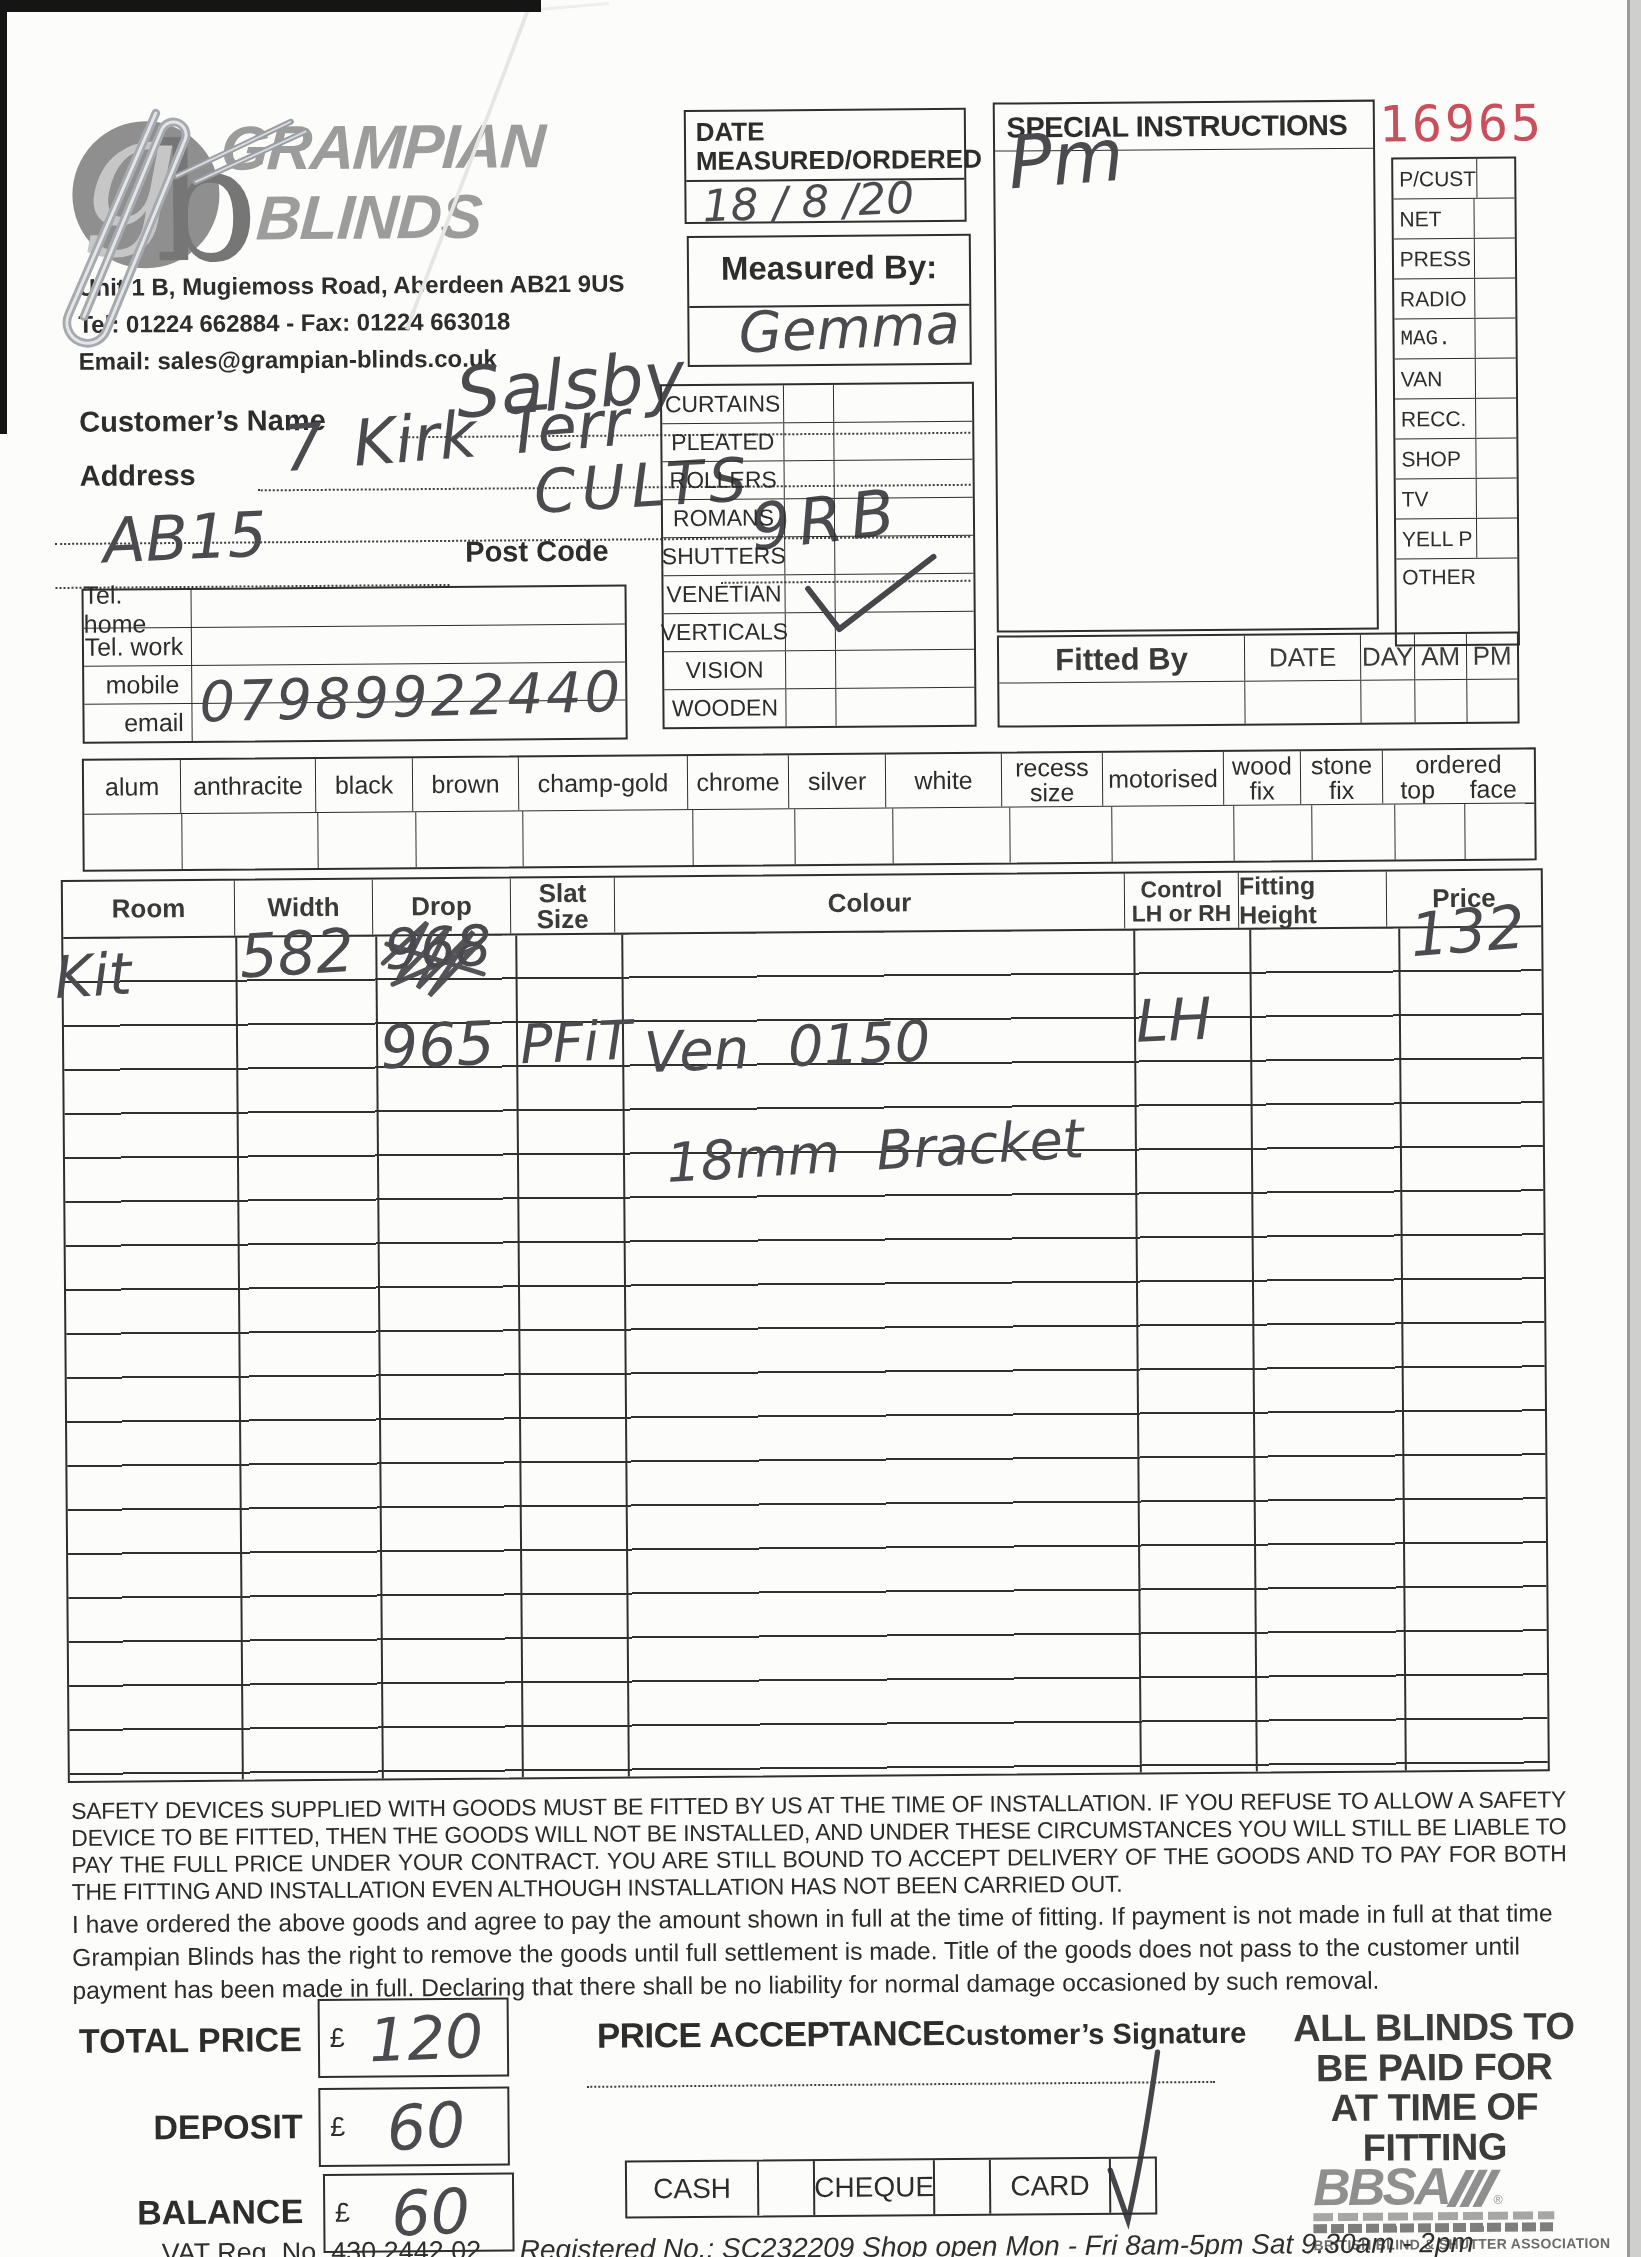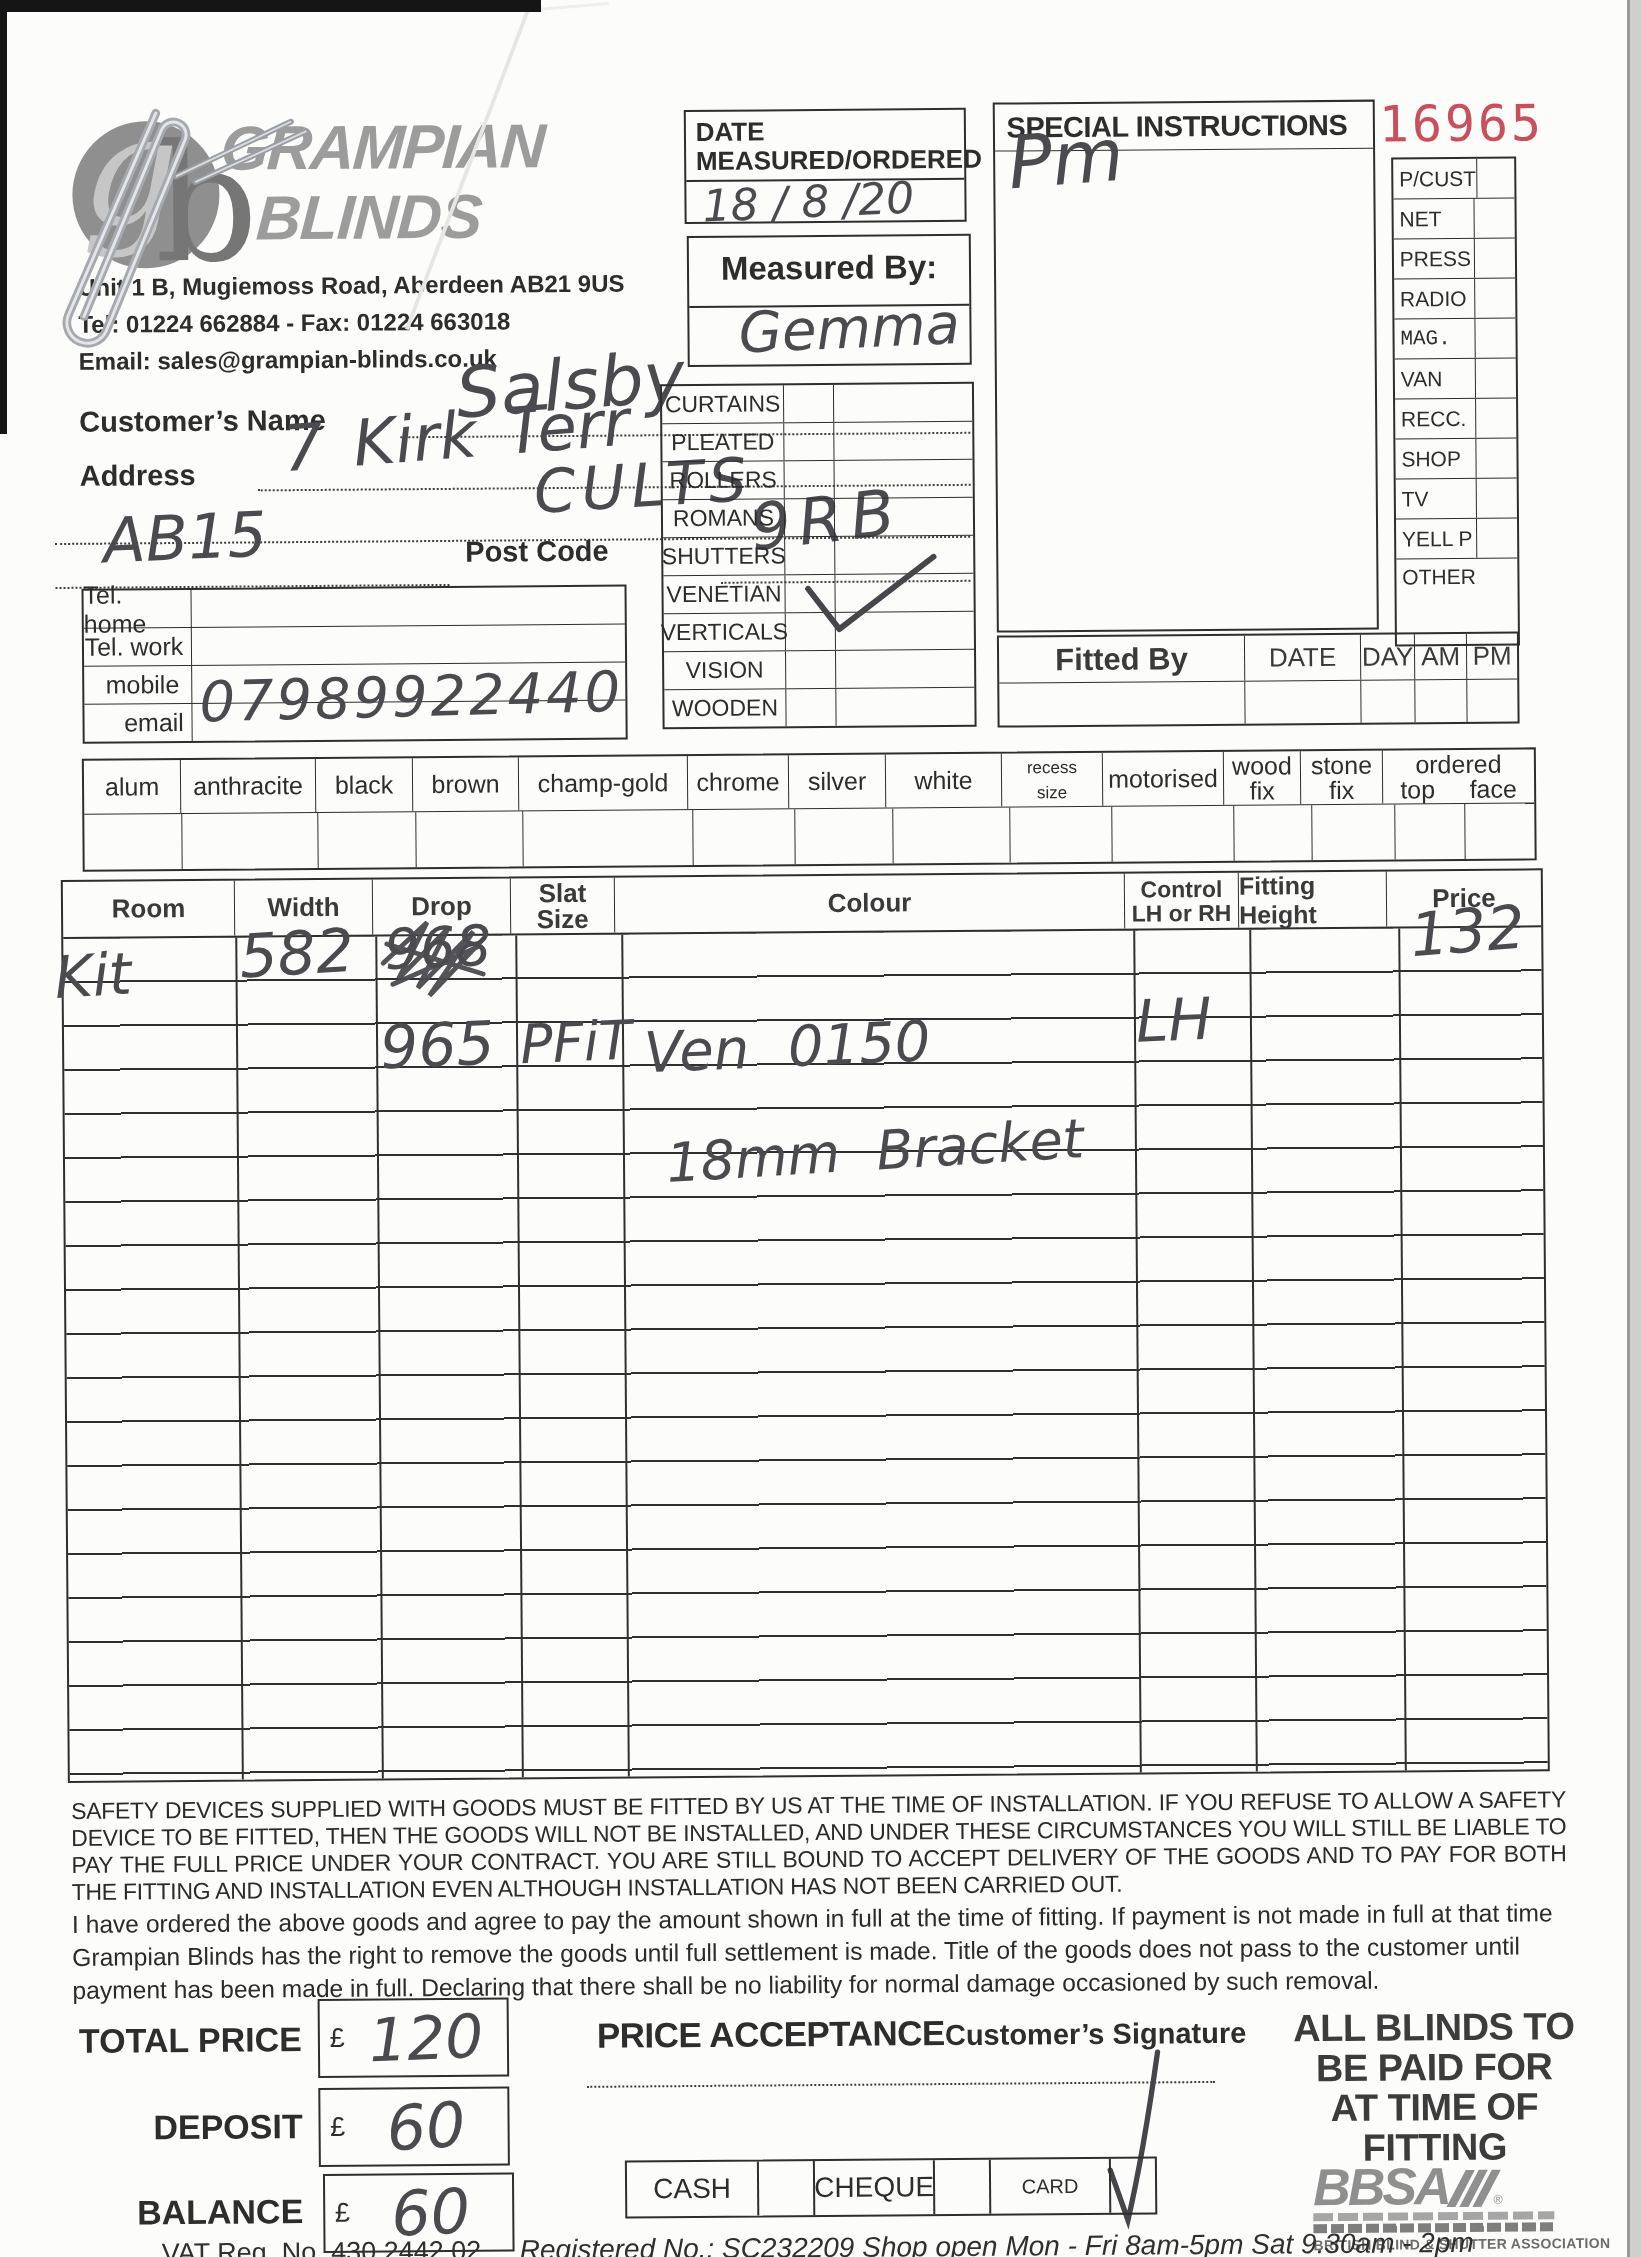--- a/index.html
+++ b/index.html
@@ -221,21 +221,21 @@
   <div class="abs" style="left:85px;top:753px;width:1454px;border:2.9px solid #2e2e2e;box-sizing:border-box;">
     <div style="display:flex;height:53px;border-bottom:1.9px solid #2e2e2e;">
       <div class="cell" style="width:97px;border-right:1.9px solid #2e2e2e;font-size:25px;">alum</div>
       <div class="cell" style="width:135px;border-right:1.9px solid #2e2e2e;font-size:25px;">anthracite</div>
       <div class="cell" style="width:97px;border-right:1.9px solid #2e2e2e;font-size:25px;">black</div>
       <div class="cell" style="width:106px;border-right:1.9px solid #2e2e2e;font-size:25px;">brown</div>
       <div class="cell" style="width:169px;border-right:1.9px solid #2e2e2e;font-size:25px;">champ-gold</div>
       <div class="cell" style="width:101px;border-right:1.9px solid #2e2e2e;font-size:25px;">chrome</div>
       <div class="cell" style="width:97px;border-right:1.9px solid #2e2e2e;font-size:25px;">silver</div>
       <div class="cell" style="width:116px;border-right:1.9px solid #2e2e2e;font-size:25px;">white</div>
-      <div class="cell" style="width:101px;border-right:1.9px solid #2e2e2e;font-size:17px;flex-direction:column;line-height:25px;">
+      <div class="cell" style="width:101px;border-right:1.9px solid #2e2e2e;font-size:25px;flex-direction:column;line-height:25px;">
             <span>recess</span>
             <span>size</span>
           </div>
       <div class="cell" style="width:121px;border-right:1.9px solid #2e2e2e;font-size:25px;">motorised</div>
       <div class="cell" style="width:77px;border-right:1.9px solid #2e2e2e;font-size:25px;flex-direction:column;line-height:25px;">
             <span>wood</span>
             <span>fix</span>
           </div>
       <div class="cell" style="width:82px;border-right:1.9px solid #2e2e2e;font-size:25px;flex-direction:column;line-height:25px;">
             <span>stone</span>
@@ -332,21 +332,21 @@
   <div class="dot" style="left:580px;top:2084px;width:628px;"></div>
   <svg class="abs" style="left:1083px;top:2047px;" width="81" height="195" viewBox="0 0 84 202">
     <path d="M70,8 C62,62 50,132 38,182 L20,130" fill="none" stroke="#45454a" stroke-width="5.5" stroke-linecap="round"></path>
   </svg>
 
   <div class="abs" style="left:617px;top:2159px;border:2.9px solid #2e2e2e;box-sizing:border-box;display:flex;height:58px;">
     <div class="cell" style="width:132px;border-right:2.4px solid #2e2e2e;font-size:28px;">CASH</div>
     <div class="cell" style="width:56px;border-right:2.4px solid #2e2e2e;"></div>
     <div class="cell" style="width:120px;border-right:2.4px solid #2e2e2e;font-size:28px;">CHEQUE</div>
     <div class="cell" style="width:56px;border-right:2.4px solid #2e2e2e;"></div>
-    <div class="cell" style="width:120px;border-right:2.4px solid #2e2e2e;font-size:20px;">CARD</div>
+    <div class="cell" style="width:120px;border-right:2.4px solid #2e2e2e;font-size:28px;">CARD</div>
     <div class="cell" style="width:44px;"></div>
   </div>
 
   <div class="abs" style="left:1282px;top:2012px;width:290px;text-align:center;font-weight:bold;font-size:38px;line-height:40px;color:#3c3c3c;letter-spacing:-0.5px;">
     <div>ALL BLINDS TO</div>
     <div>BE PAID FOR</div>
     <div>AT TIME OF</div>
     <div>FITTING</div>
   </div>
 

